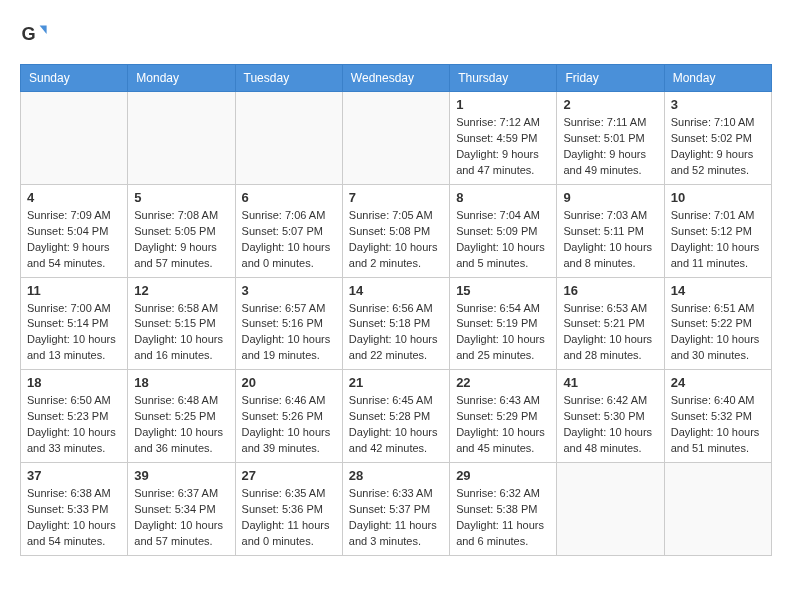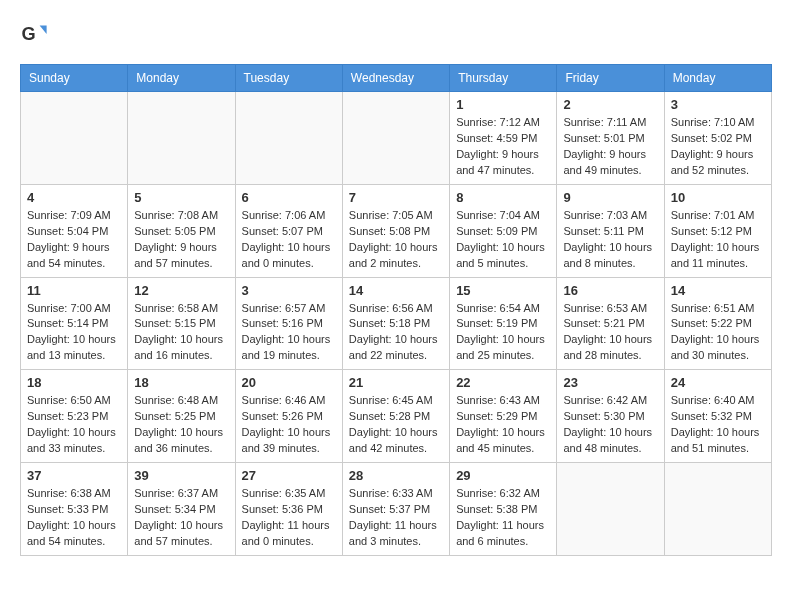--- a/index.html
+++ b/index.html
@@ -203,21 +203,21 @@
         </td>
         <td>
           <div class="day-number">21</div>
           <div class="day-info">Sunrise: 6:45 AM<br>Sunset: 5:28 PM<br>Daylight: 10 hours and 42 minutes.</div>
         </td>
         <td>
           <div class="day-number">22</div>
           <div class="day-info">Sunrise: 6:43 AM<br>Sunset: 5:29 PM<br>Daylight: 10 hours and 45 minutes.</div>
         </td>
         <td>
-          <div class="day-number">23</div>
+          <div class="day-number">41</div>
           <div class="day-info">Sunrise: 6:42 AM<br>Sunset: 5:30 PM<br>Daylight: 10 hours and 48 minutes.</div>
         </td>
         <td>
           <div class="day-number">24</div>
           <div class="day-info">Sunrise: 6:40 AM<br>Sunset: 5:32 PM<br>Daylight: 10 hours and 51 minutes.</div>
         </td>
       </tr>
       <tr>
         <td>
           <div class="day-number">37</div>

